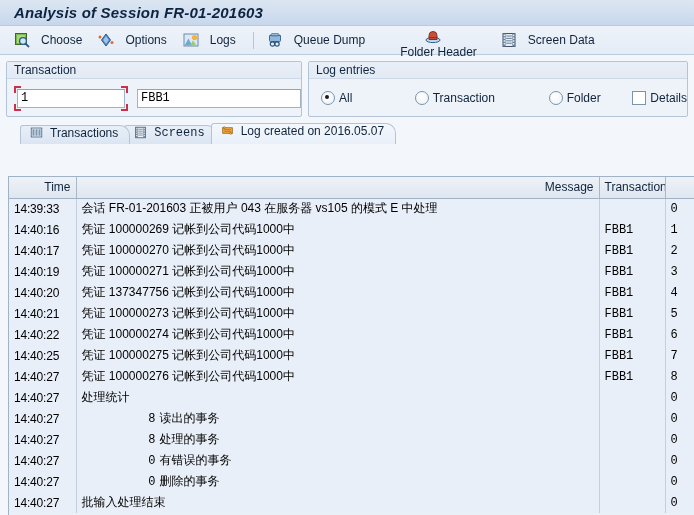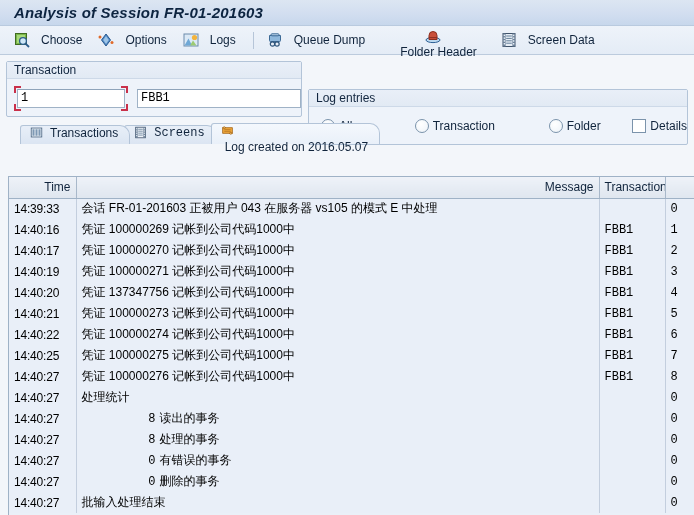--- a/index.html
+++ b/index.html
@@ -113,21 +113,20 @@
     background: linear-gradient(to bottom, #e9eff8 0%, #e2eaf4 100%);
     border-bottom: 1px solid #cdd9e8;
     box-sizing: border-box;
   }
   .group-left {
     flex: 0 0 296px;
     margin-right: 6px;
   }
   .group-right {
     flex: 1 1 auto;
-    margin-top: 28px;
   }
   .group-body {
     position: absolute;
     top: 18px;
     left: 0;
     right: 0;
     bottom: 0;
     display: flex;
     align-items: center;
     padding-left: 10px;
@@ -223,21 +222,20 @@
     box-sizing: border-box;
     white-space: nowrap;
     cursor: default;
   }
   .tab .tlbl { margin-left: 4px; }
   .tab.active {
     background: linear-gradient(to bottom, #f4f8fd 0%, #e9f0f9 100%);
     z-index: 3;
     height: 21px;
     font-weight: normal;
-    flex-direction: column;
   }
   .tab.t1 { z-index: 2; }
   .tab.t2 { z-index: 1; font-family: Liberation Mono, monospace; }
 
   
   .tablepanel {
     position: absolute;
     left: 8px;
     top: 176px;
     width: 686px;

